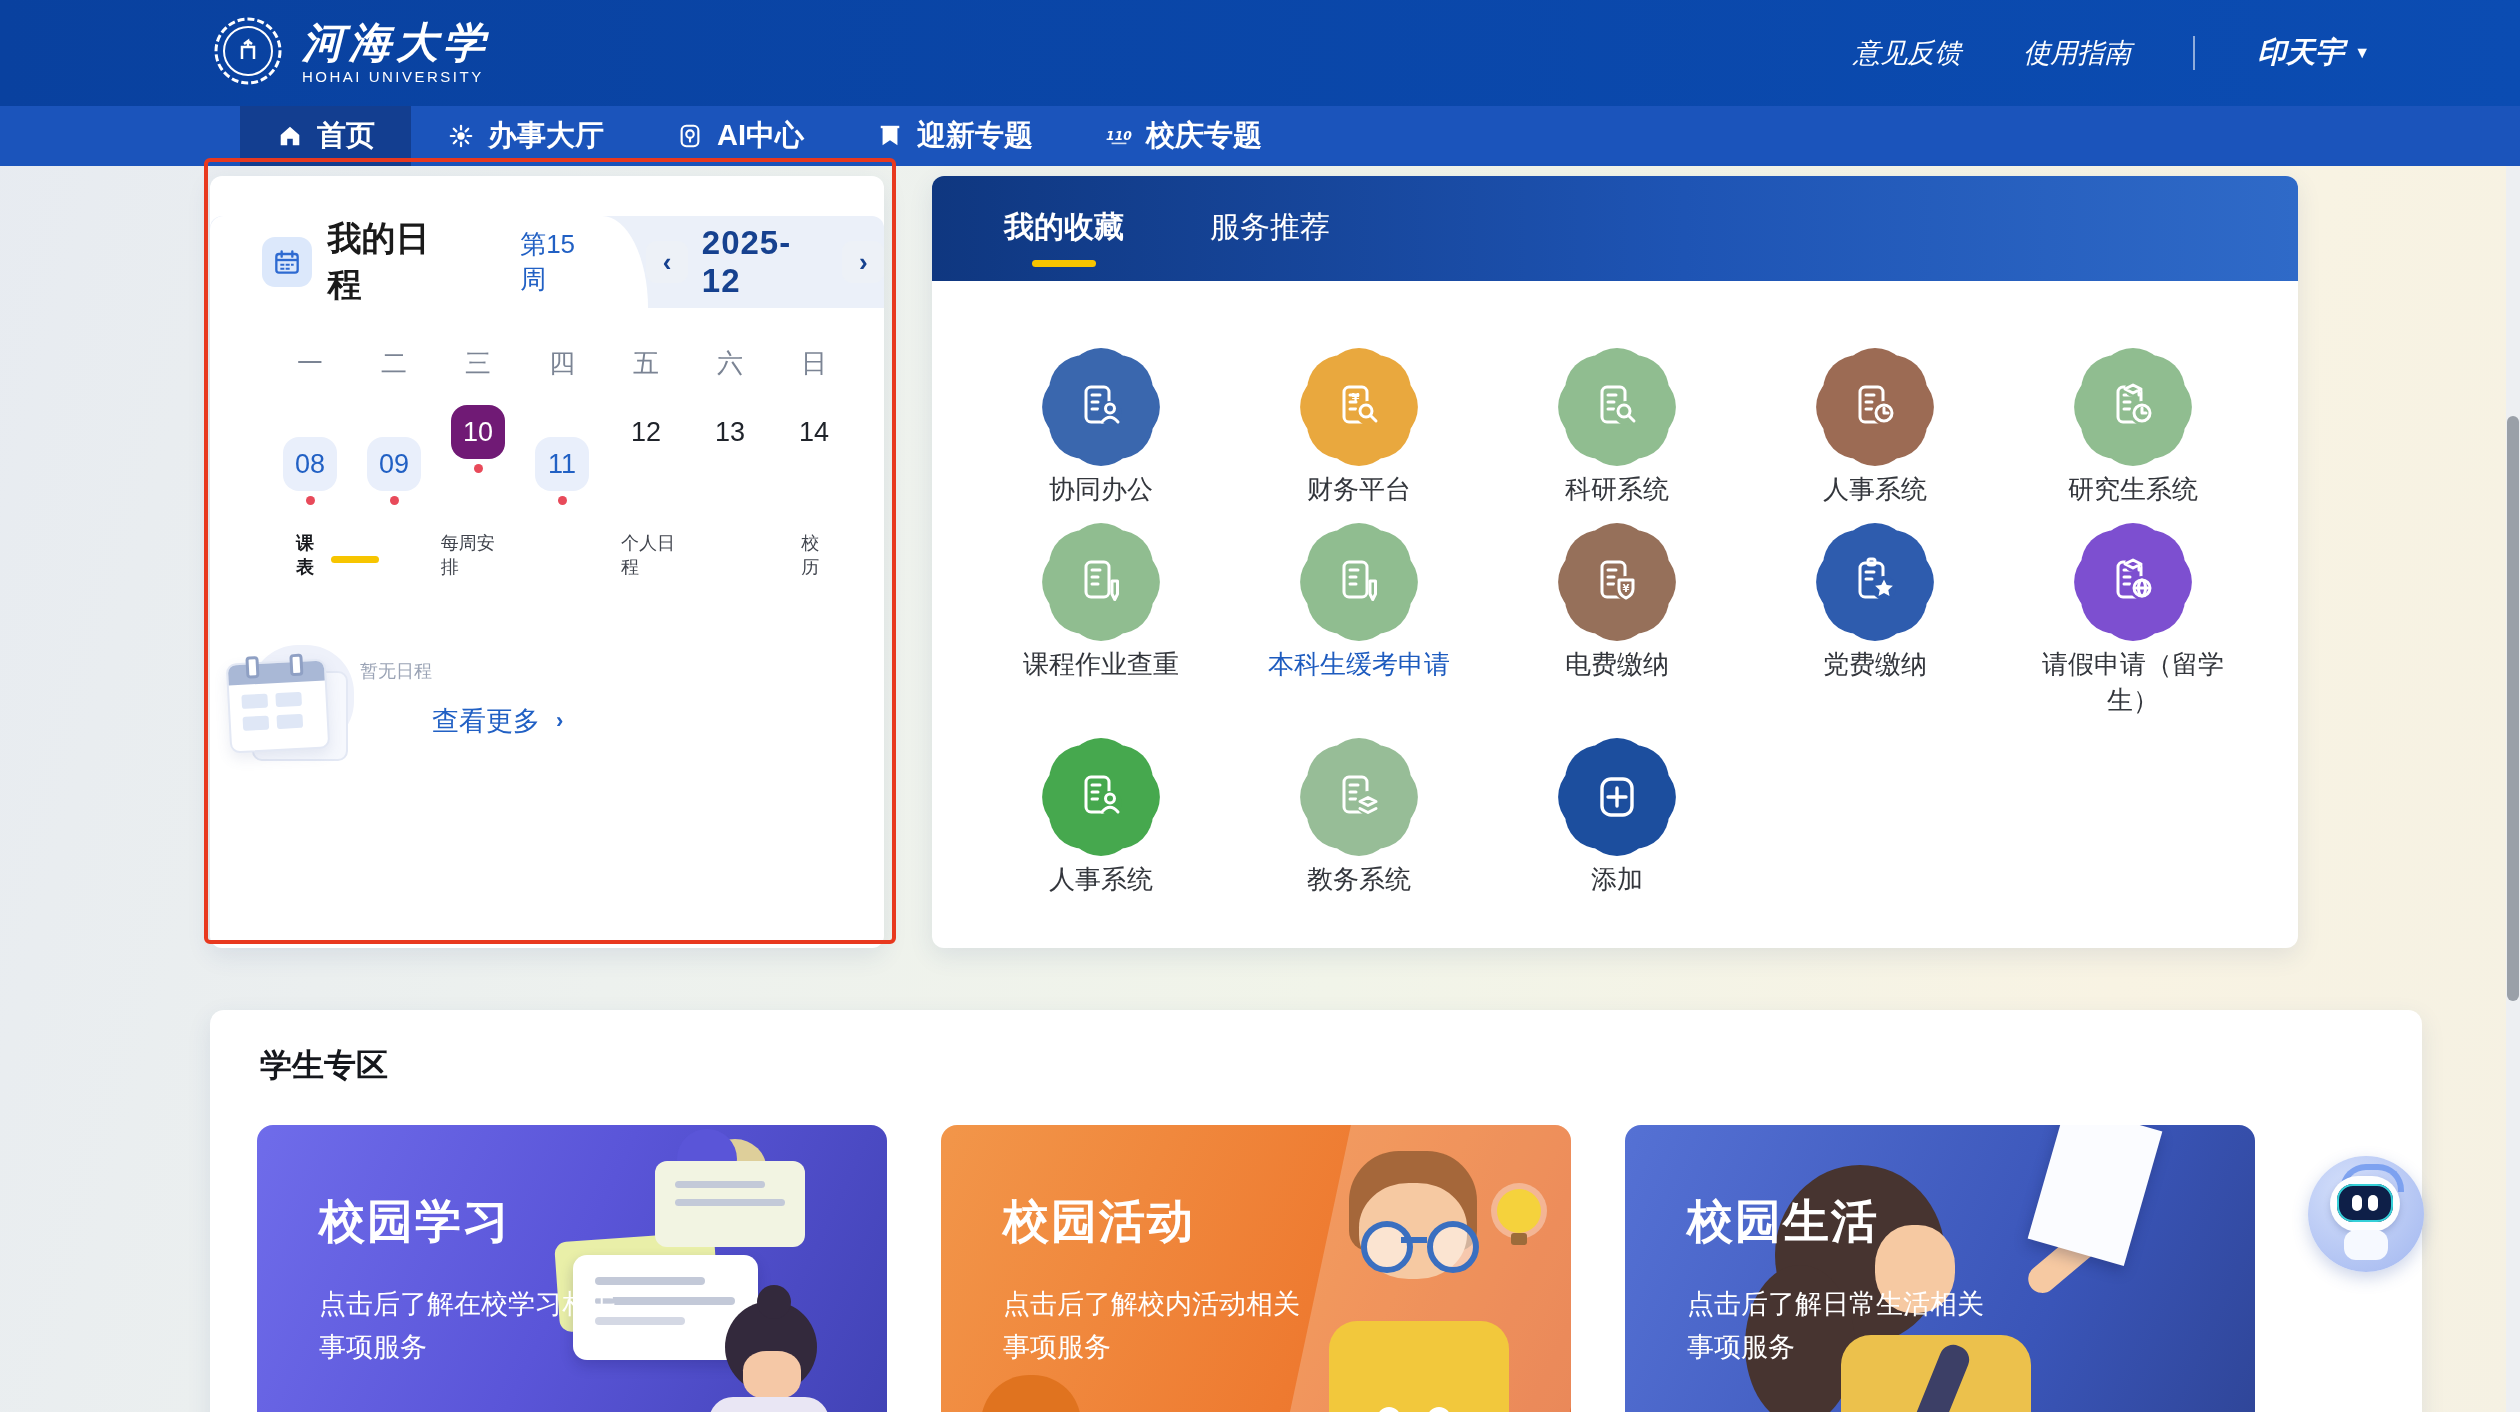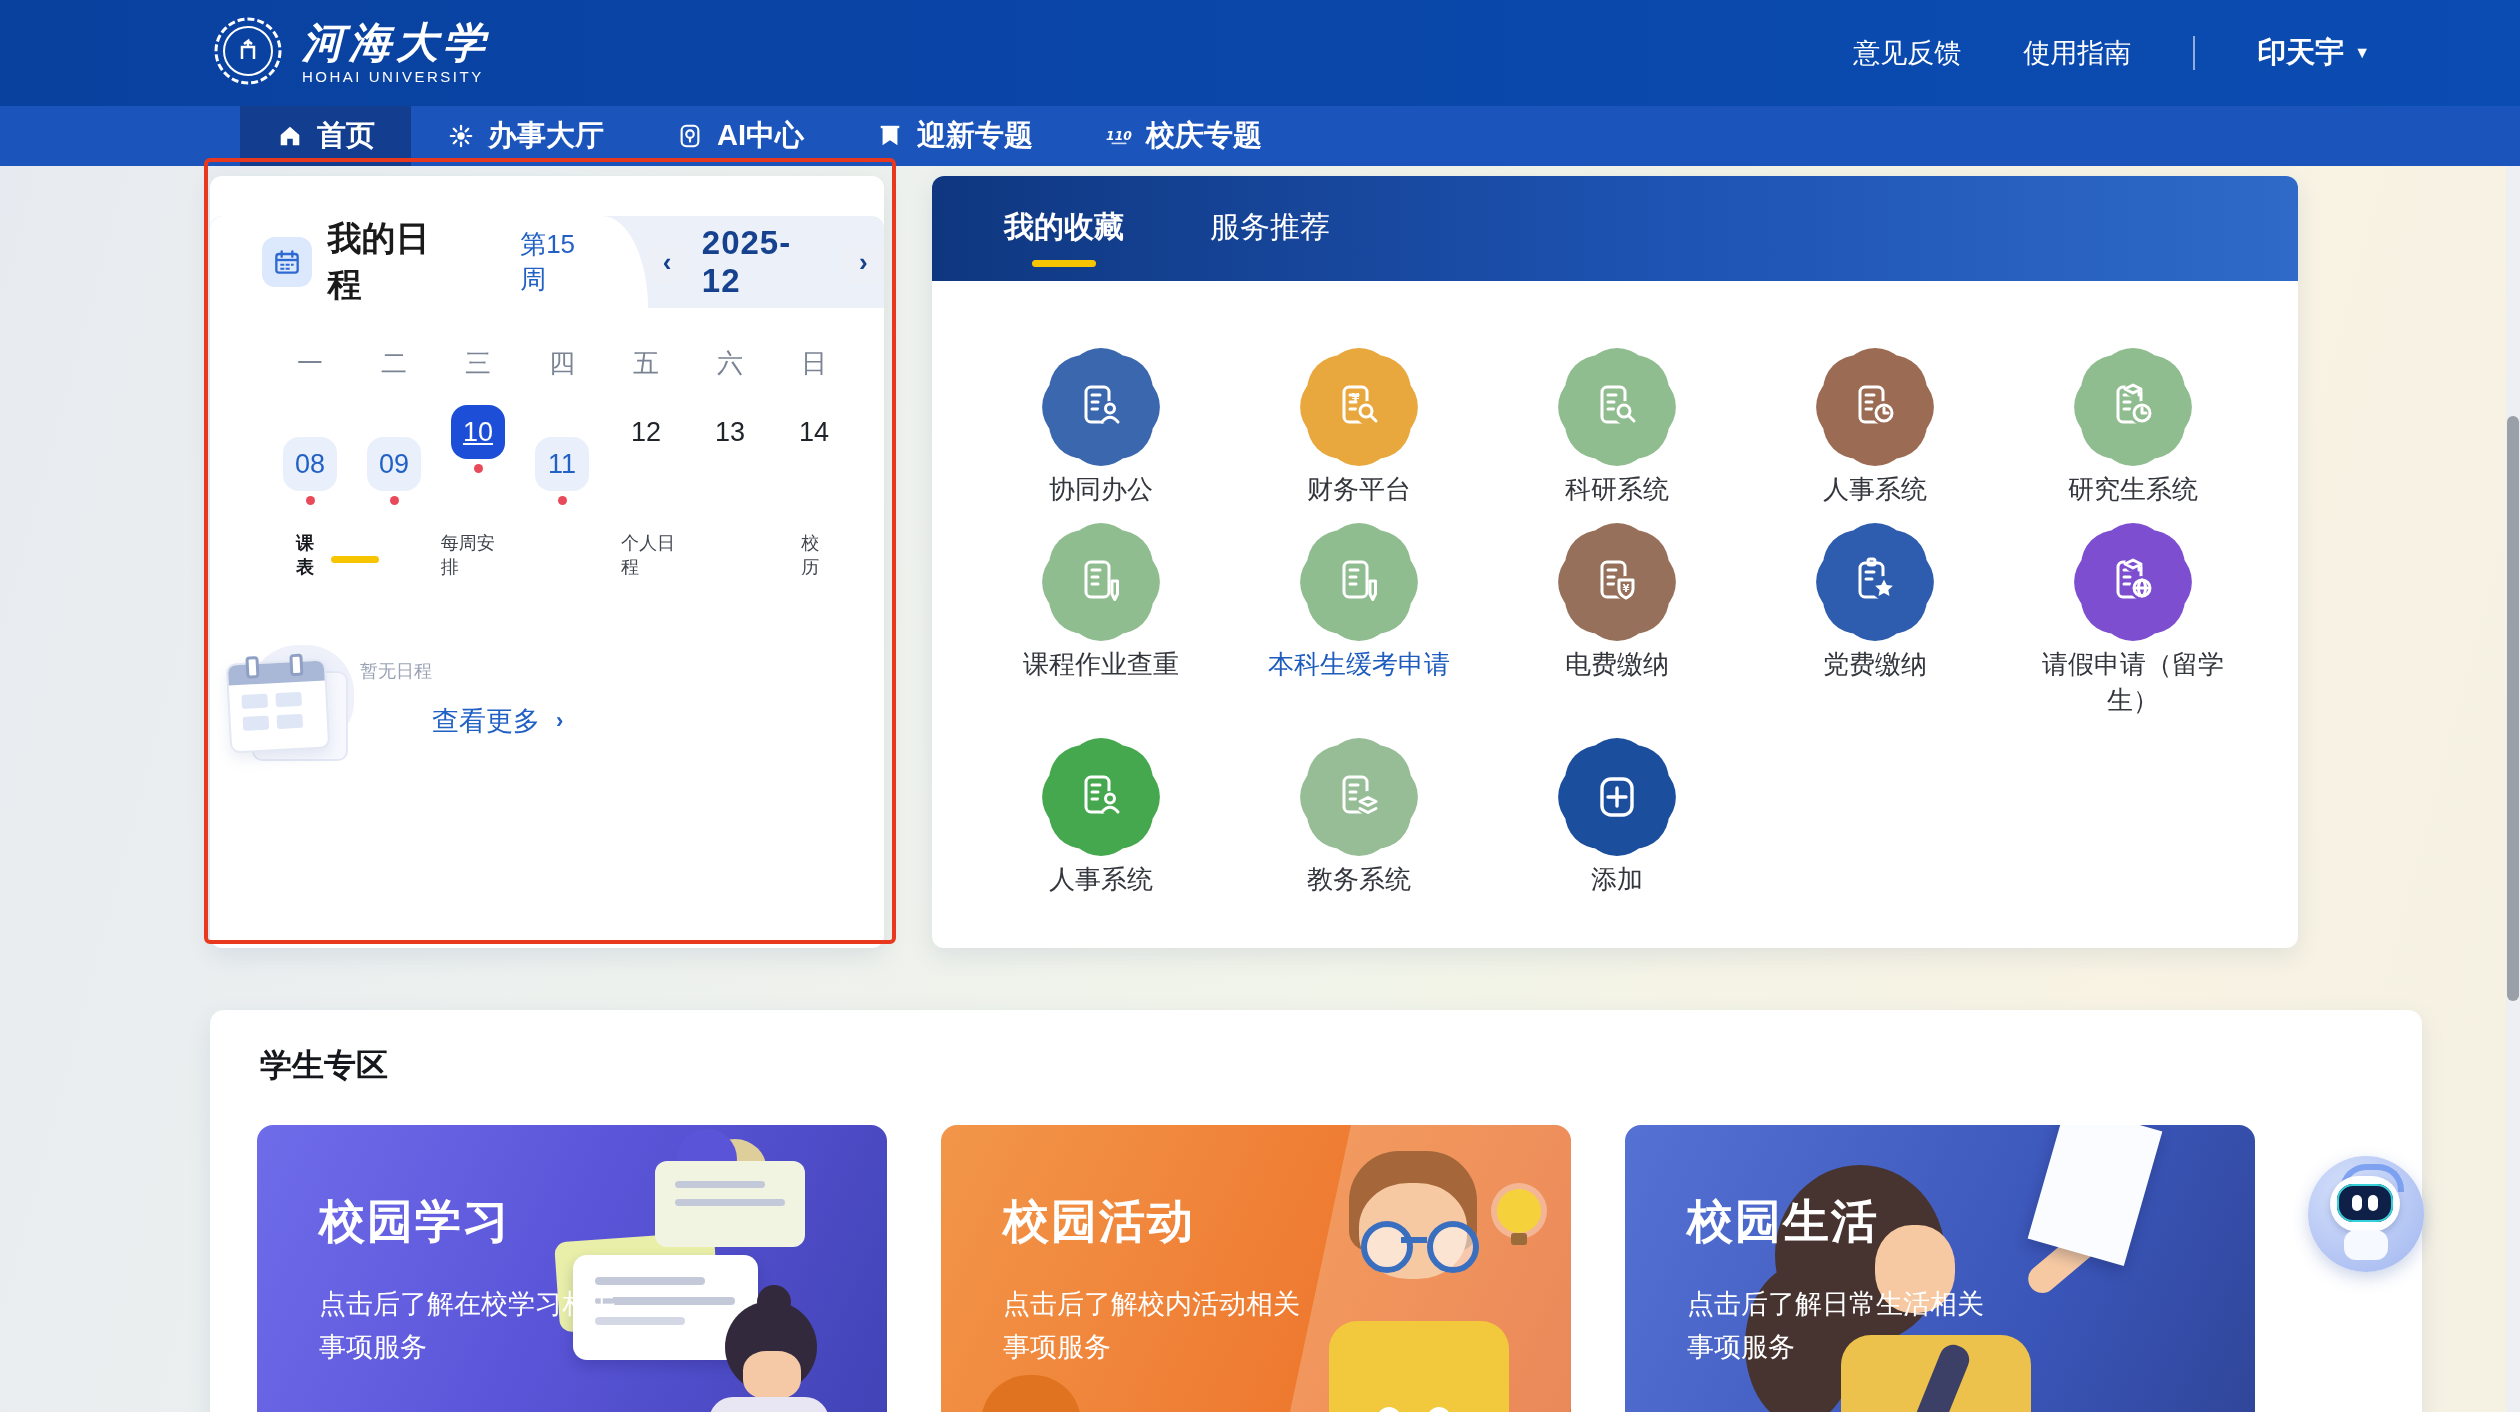--- a/index.html
+++ b/index.html
@@ -6,21 +6,21 @@
   .page{position:relative;width:2520px;height:1412px;overflow:hidden;
     font-family:"Liberation Sans","DejaVu Sans",sans-serif;
     background:linear-gradient(105deg,#e7ebf1 0%,#edf1ee 30%,#f1f4e9 55%,#f8f3e3 82%,#f5f1e3 100%);}
 
   
   .topbar{position:absolute;left:0;top:0;width:2520px;height:106px;
     background:linear-gradient(90deg,#09419f,#0b4cb2);display:flex;align-items:center;}
   .logo{display:flex;align-items:center;gap:18px;margin-left:212px;}
   .logo-cn{color:#fff;font-family:"DejaVu Serif","Liberation Serif",serif;font-style:italic;font-weight:bold;font-size:42px;letter-spacing:5px;line-height:1;}
   .logo-en{color:#fff;font-size:15px;letter-spacing:2.5px;margin-top:4px;}
-  .top-right{position:absolute;right:150px;top:0;height:106px;display:flex;align-items:center;gap:62px;}
+  .top-right{position:absolute;right:150px;top:0;height:106px;display:flex;align-items:center;gap:62px;font-style:italic;}
   .top-link{color:#fff;font-size:27px;cursor:pointer;}
   .top-divider{width:2px;height:34px;background:rgba(255,255,255,.55);}
   .user{display:flex;align-items:center;gap:10px;color:#fff;font-size:29px;font-weight:bold;cursor:pointer;}
   .caret{font-size:16px;}
 
   
   .navbar{position:absolute;left:0;top:106px;width:2520px;height:60px;background:#1b54bb;display:flex;align-items:stretch;padding-left:240px;box-sizing:border-box;}
   .nav-item{display:flex;align-items:center;gap:13px;padding:0 36px;color:#fff;font-size:29px;font-weight:bold;cursor:pointer;}
   .nav-item.active{background:#133e90;}
   .nav-ico{width:28px;height:28px;display:flex;align-items:center;justify-content:center;}
@@ -42,21 +42,21 @@
   .month-btn{width:42px;height:42px;border-radius:10px;background:#edf1f7;color:#16418f;font-size:26px;font-weight:bold;display:flex;align-items:center;justify-content:center;cursor:pointer;}
   .month-label{font-size:33px;font-weight:bold;color:#16418f;letter-spacing:1px;}
 
   
   .week-grid{display:grid;grid-template-columns:repeat(7,84px);margin:38px 0 0 58px;}
   .wd{font-size:26px;color:#7b8494;text-align:center;}
   .dates-grid{display:grid;grid-template-columns:repeat(7,84px);margin:24px 0 0 58px;}
   .date-cell{display:flex;flex-direction:column;align-items:center;}
   .chip{width:54px;height:54px;border-radius:16px;display:flex;align-items:center;justify-content:center;font-size:27px;}
   .chip.soft{background:#e9effb;color:#2160c4;margin-top:32px;}
-  .chip.selected{background:#1d4ed8;color:#fff;text-decoration:underline;}
+  .chip.selected{background:#701a75;color:#fff;}
   .chip.plain{background:transparent;color:#20242b;}
   .dot{width:9px;height:9px;border-radius:50%;background:#e84a5a;margin-top:5px;visibility:hidden;}
   .dot.show{visibility:visible;}
 
   .sch-tabs{display:flex;gap:62px;margin:26px 0 0 86px;}
   .sch-tab-item{font-size:18px;color:#41454e;cursor:pointer;display:flex;flex-direction:row;align-items:center;}
   .sch-tab-item.active{color:#17191d;font-weight:bold;}
   .tab-underline{width:48px;height:7px;border-radius:4px;background:transparent;margin-top:9px;}
   .sch-tab-item.active .tab-underline{background:#f7c500;}
 

